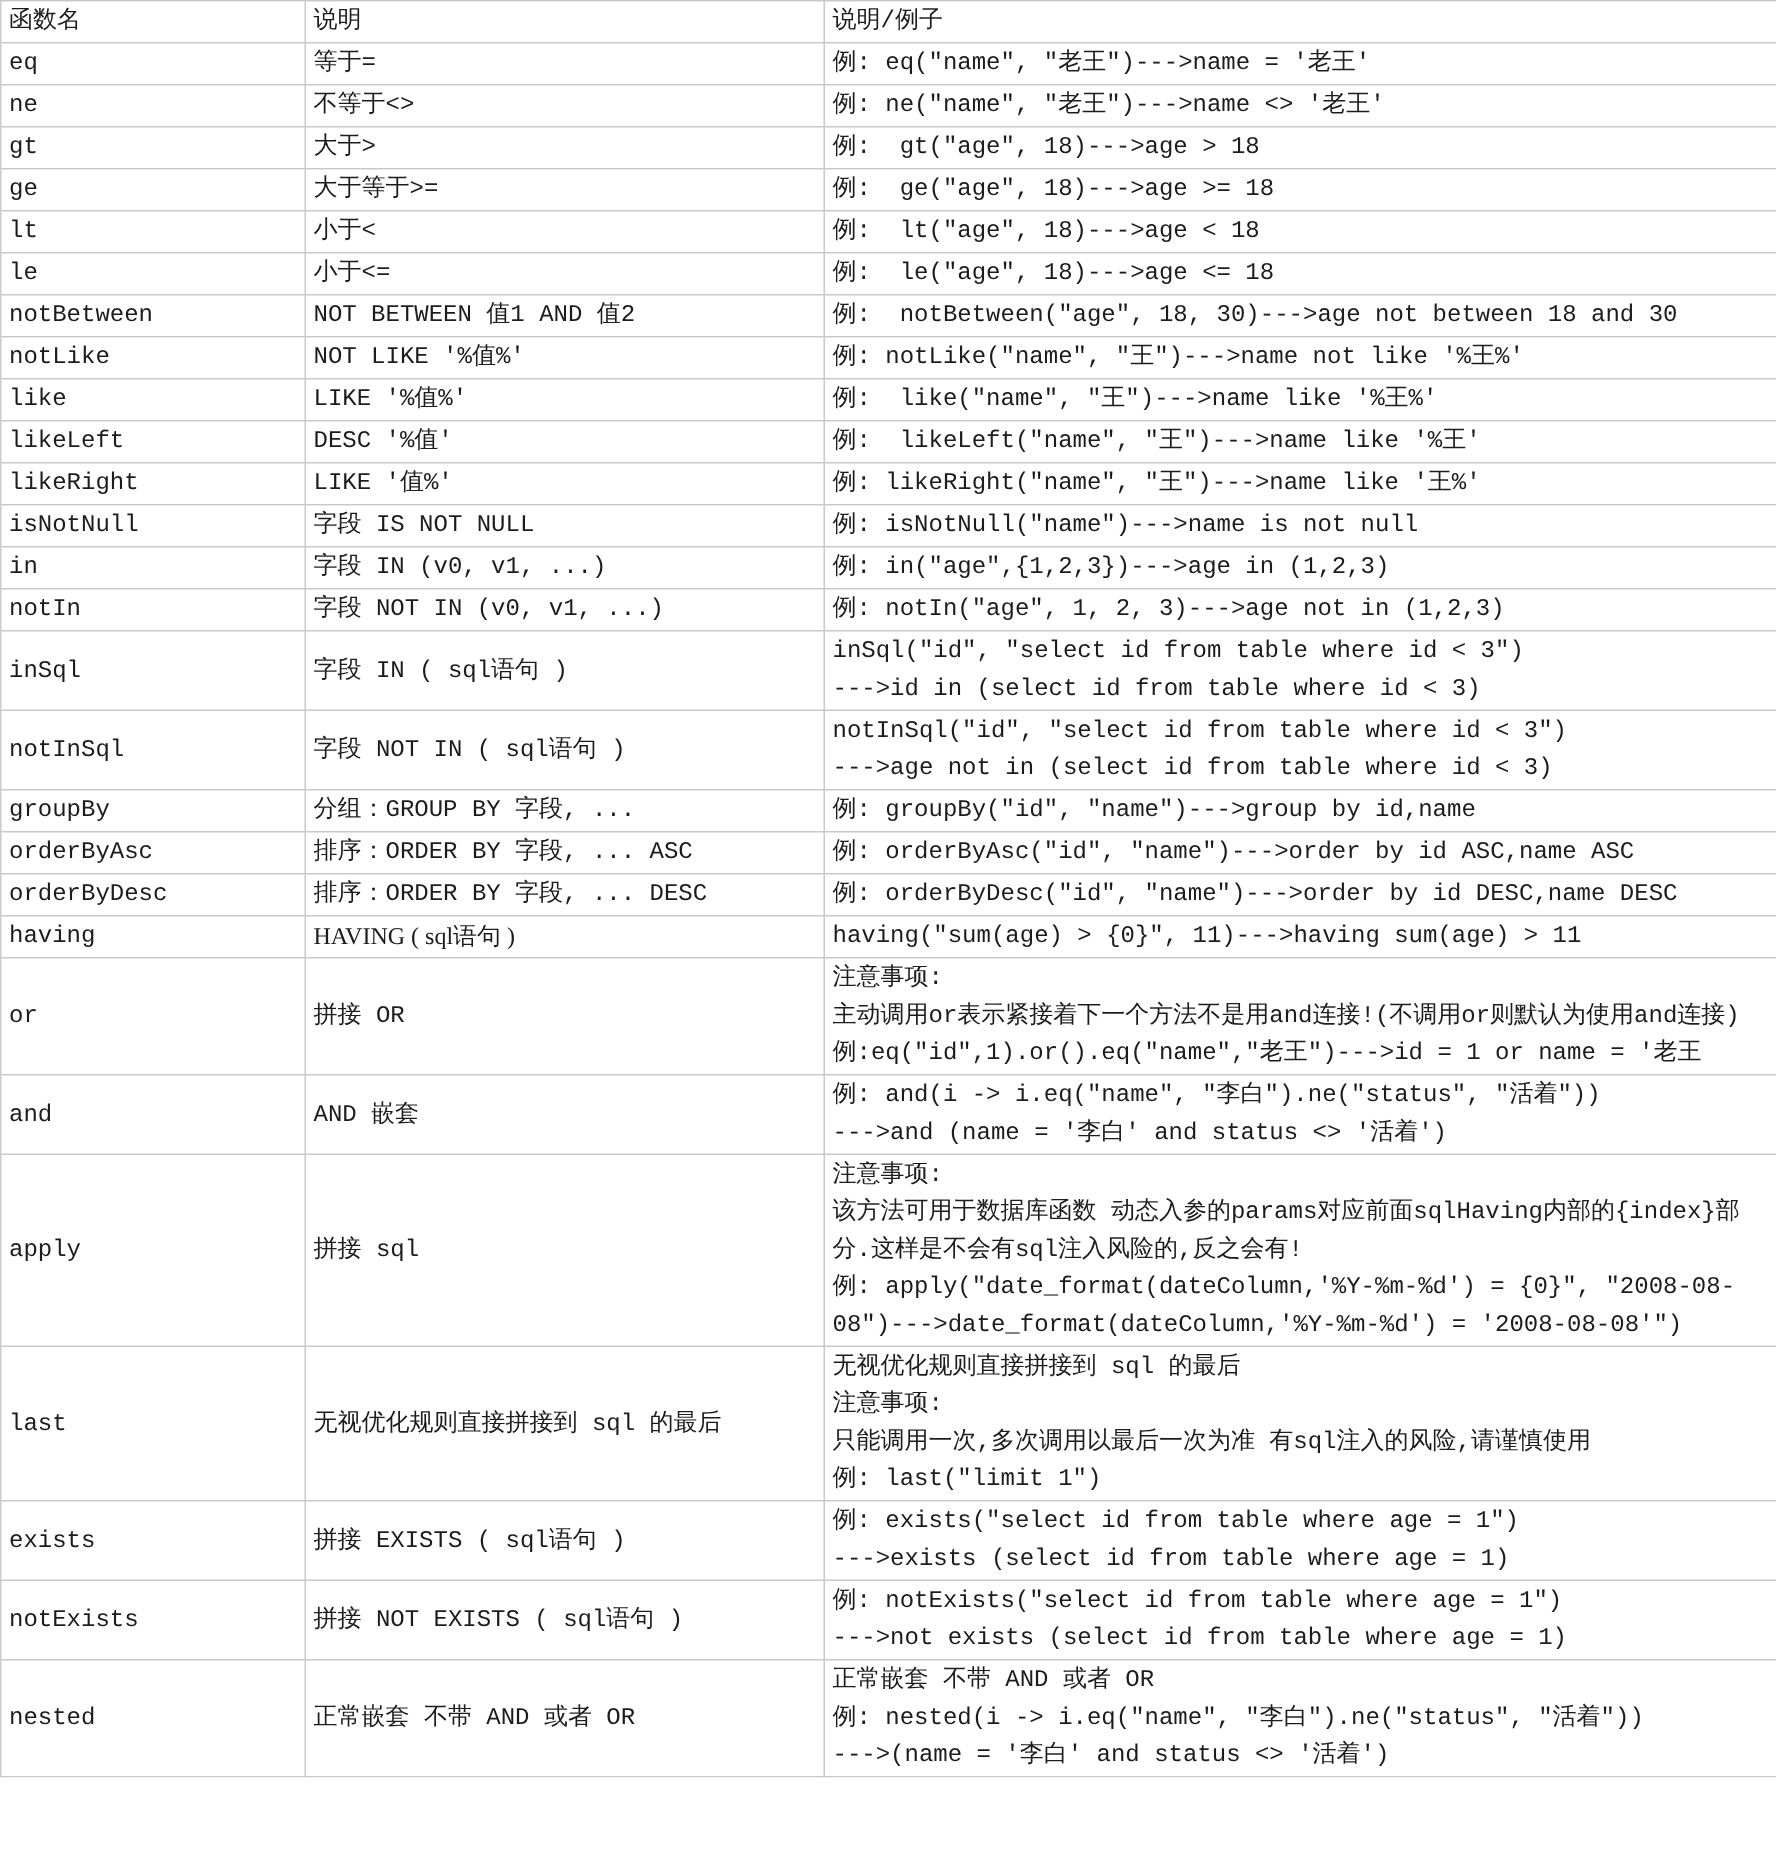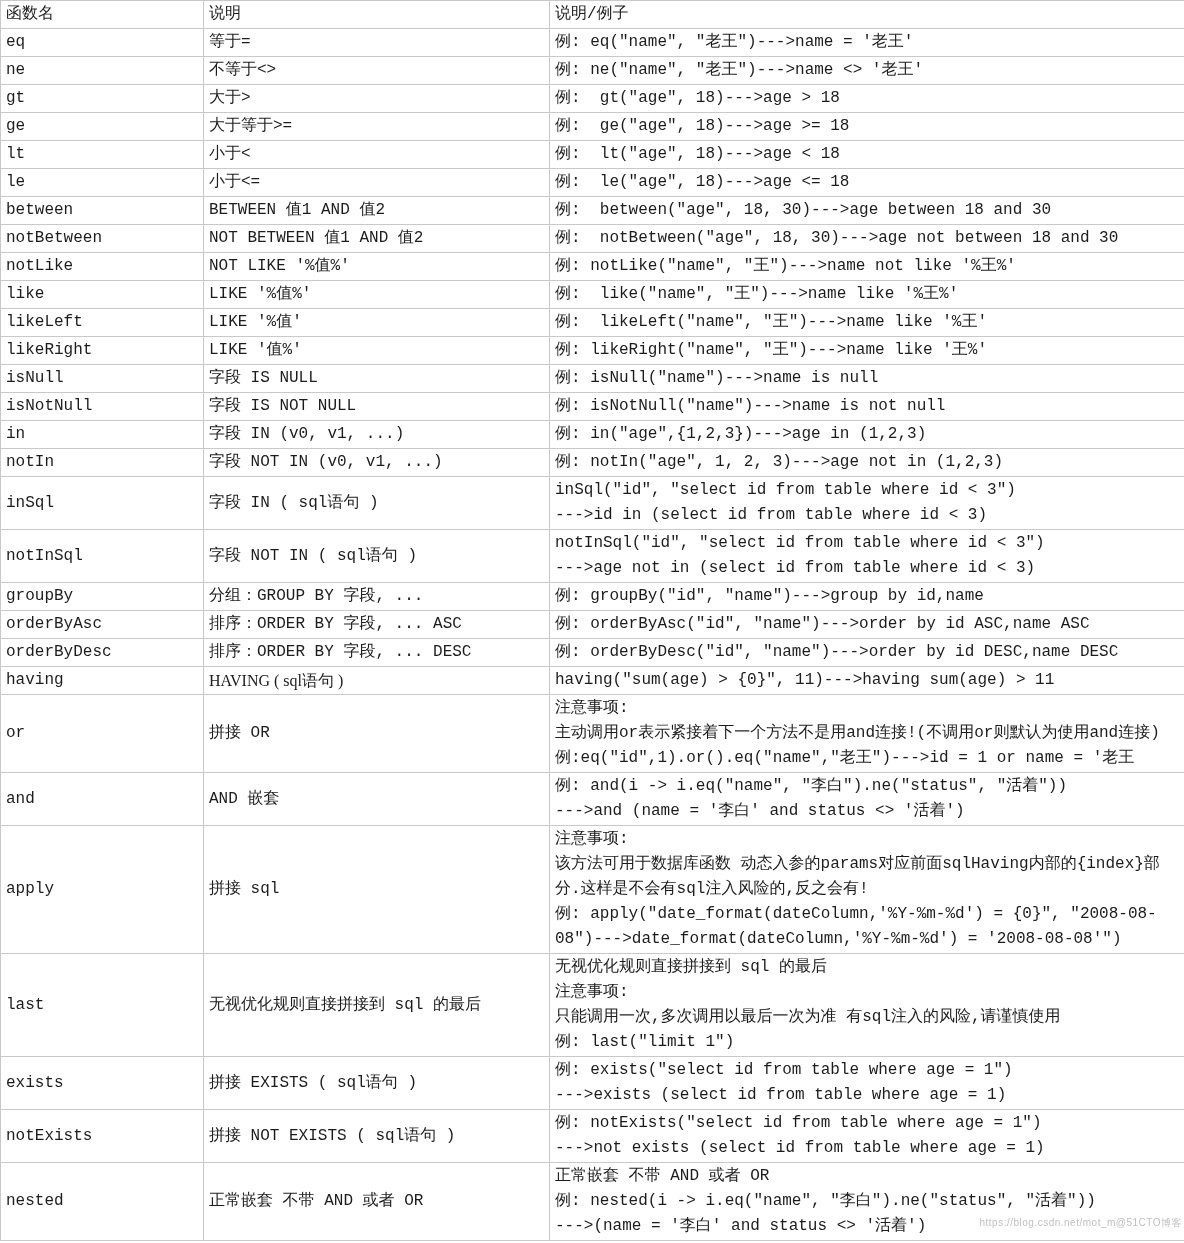--- a/index.html
+++ b/index.html
@@ -95,53 +95,43 @@
         <td>lt</td>
         <td>小于&lt;</td>
         <td>例:  lt("age", 18)---&gt;age &lt; 18</td>
       </tr>
       <tr>
         <td>le</td>
         <td>小于&lt;=</td>
         <td>例:  le("age", 18)---&gt;age &lt;= 18</td>
       </tr>
       <tr>
-        <td>between</td>
-        <td>BETWEEN 值1 AND 值2</td>
-        <td>例:  between("age", 18, 30)---&gt;age between 18 and 30</td>
-      </tr>
-      <tr>
         <td>notBetween</td>
         <td>NOT BETWEEN 值1 AND 值2</td>
         <td>例:  notBetween("age", 18, 30)---&gt;age not between 18 and 30</td>
       </tr>
       <tr>
         <td>notLike</td>
         <td>NOT LIKE '%值%'</td>
         <td>例: notLike("name", "王")---&gt;name not like '%王%'</td>
       </tr>
       <tr>
         <td>like</td>
         <td>LIKE '%值%'</td>
         <td>例:  like("name", "王")---&gt;name like '%王%'</td>
       </tr>
       <tr>
         <td>likeLeft</td>
-        <td>LIKE '%值'</td>
+        <td>DESC '%值'</td>
         <td>例:  likeLeft("name", "王")---&gt;name like '%王'</td>
       </tr>
       <tr>
         <td>likeRight</td>
         <td>LIKE '值%'</td>
         <td>例: likeRight("name", "王")---&gt;name like '王%'</td>
-      </tr>
-      <tr>
-        <td>isNull</td>
-        <td>字段 IS NULL</td>
-        <td>例: isNull("name")---&gt;name is null</td>
       </tr>
       <tr>
         <td>isNotNull</td>
         <td>字段 IS NOT NULL</td>
         <td>例: isNotNull("name")---&gt;name is not null</td>
       </tr>
       <tr>
         <td>in</td>
         <td>字段 IN (v0, v1, ...)</td>
         <td>例: in("age",{1,2,3})---&gt;age in (1,2,3)</td>

